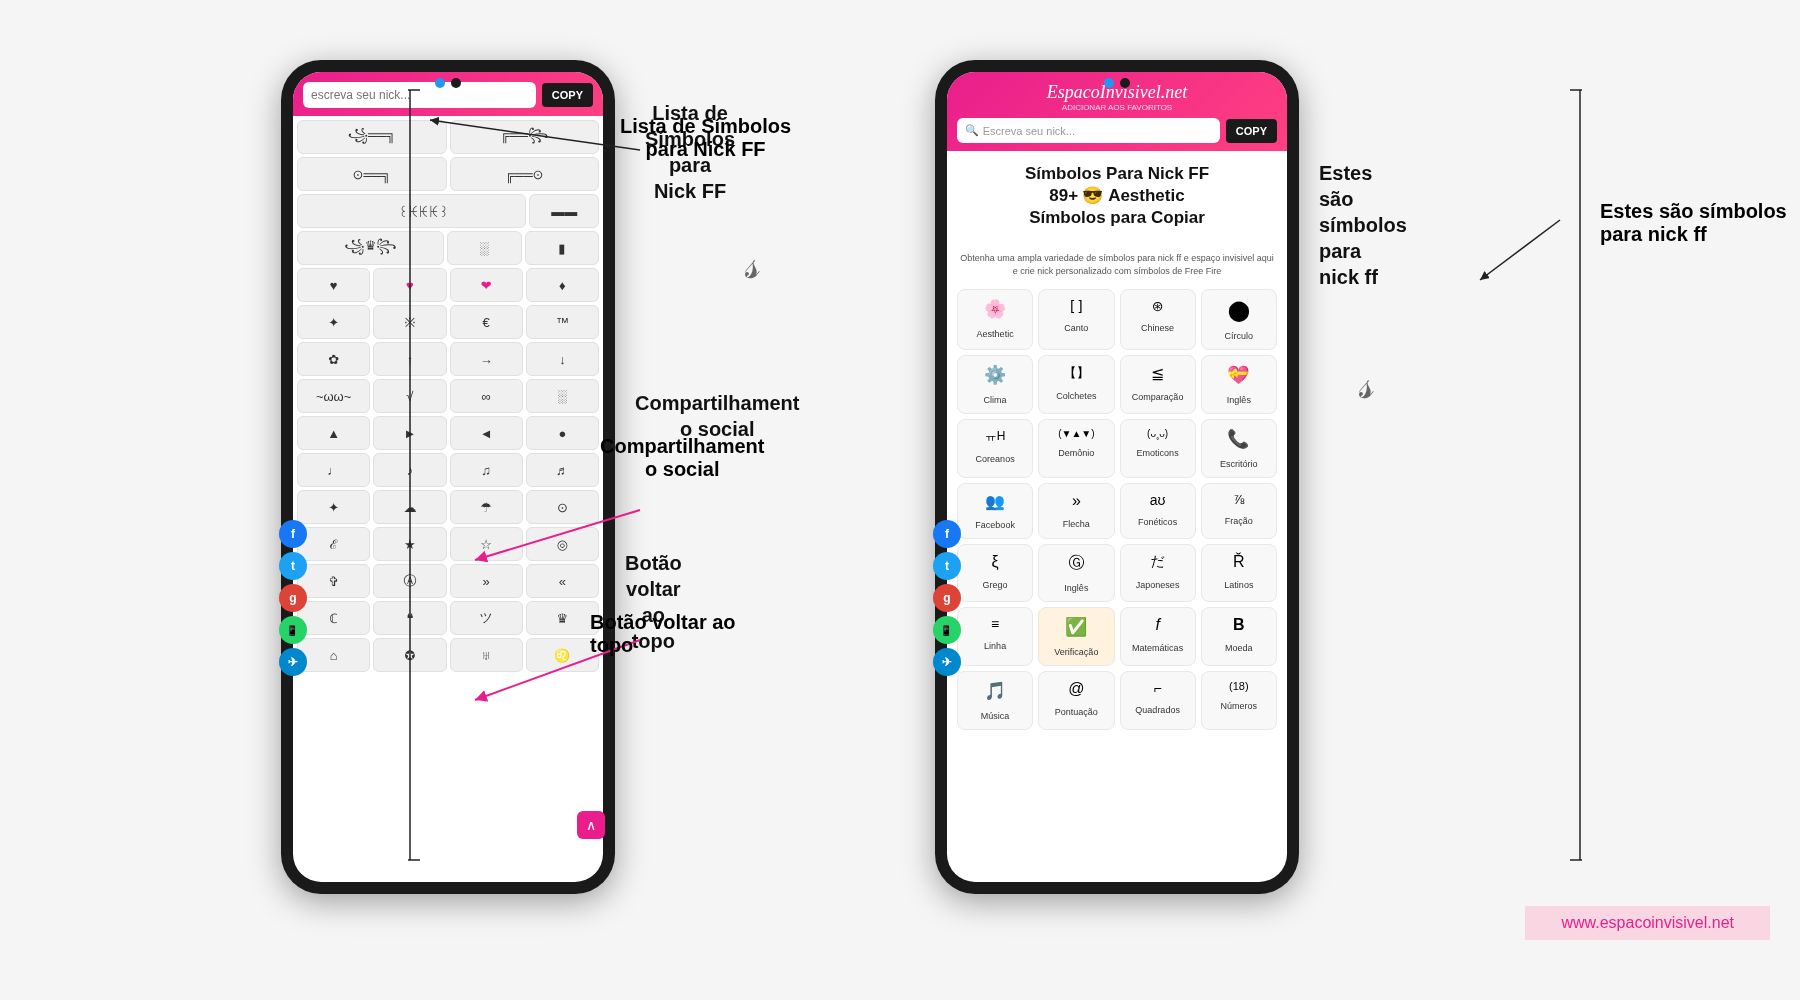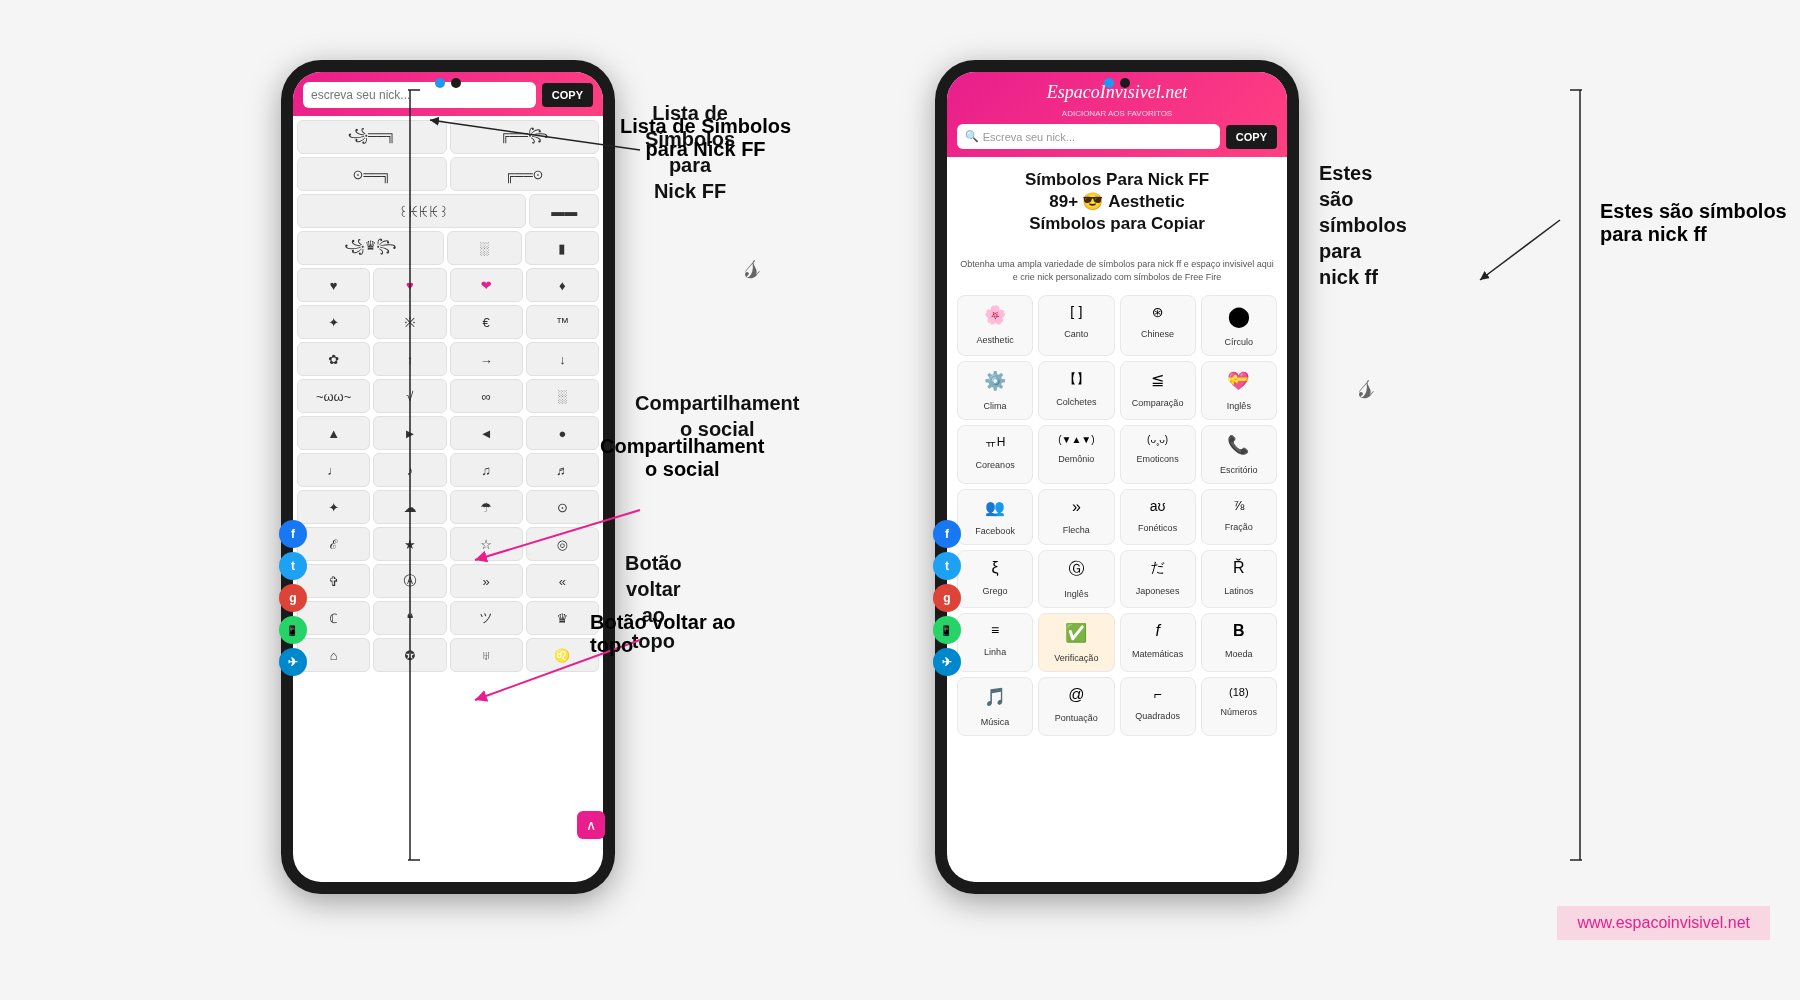--- a/index.html
+++ b/index.html
@@ -174,21 +174,20 @@
     .phone-right-header {
       background: linear-gradient(135deg, #e91e8c, #ff4081);
       padding: 10px 10px 8px 10px;
     }
     .right-header-logo {
       text-align: center;
       font-size: 18px;
       color: white;
       font-family: 'Georgia', cursive;
       font-style: italic;
-      margin-bottom: 6px;
     }
     .right-header-sub {
       text-align: center;
       font-size: 8px;
       color: rgba(255,255,255,0.8);
       margin-bottom: 6px;
     }
     .right-search-row {
       display: flex;
       gap: 6px;
@@ -631,21 +630,21 @@
   <defs>
     <marker id="arrow" markerWidth="8" markerHeight="8" refX="6" refY="3" orient="auto">
       <path d="M0,0 L0,6 L6,3 z" fill="#222"></path>
     </marker>
     <marker id="redarrow" markerWidth="8" markerHeight="8" refX="6" refY="3" orient="auto">
       <path d="M0,0 L0,6 L6,3 z" fill="#e91e8c"></path>
     </marker>
   </defs>
 </svg>
 
-<div class="watermark" style="position:fixed; bottom:60px; right:30px; background:#f8d7e3; padding:8px 20px; font-size:16px; color:#e91e8c;">www.espacoinvisivel.net</div>
+<div class="watermark" style="position:fixed; bottom:60px; right:30px; background:#f8d7e3; padding:8px 36px; font-size:16px; color:#e91e8c;">www.espacoinvisivel.net</div>
 
 <div style="position:fixed; top:115px; left:620px; font-size:20px; font-weight:bold; max-width:220px; text-align:center;">
   Lista de Símbolos<br>para Nick FF
 </div>
 <div style="position:fixed; top:435px; left:600px; font-size:20px; font-weight:bold; max-width:230px; text-align:center;">
   Compartilhament<br>o social
 </div>
 <div style="position:fixed; top:570px; left:590px; font-size:20px; font-weight:bold; max-width:230px; text-align:left;margin-top:41px;">
   Botão voltar ao<br>topo
 </div>

